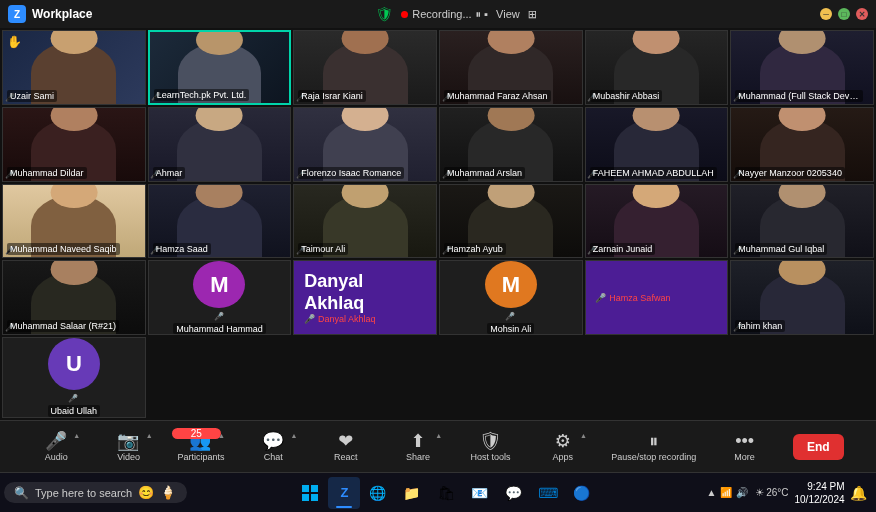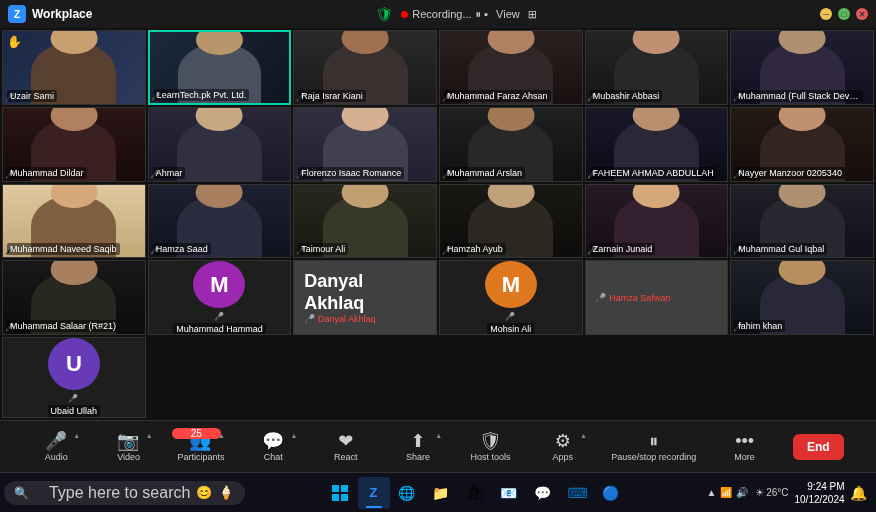--- a/index.html
+++ b/index.html
@@ -245,22 +245,21 @@
       padding: 3px 10px;
       gap: 6px;
       min-width: 150px;
     }
     .taskbar-search-icon {
       color: #ccc;
       font-size: 12px;
     }
     .taskbar-search-text {
       color: #ccc;
-      font-size: 16px;
-      margin-left: 14px;
+      font-size: 11px;
     }
     .taskbar-apps {
       display: flex;
       align-items: center;
       gap: 2px;
       flex: 1;
       justify-content: center;
     }
     .taskbar-app {
       width: 32px;
@@ -344,21 +343,21 @@
       border-radius: 50%;
     }
 
     .shield-icon-top {
       color: #00c853;
       font-size: 14px;
     }
 
     
     .name-cell {
-      background: #404040;
+      background: #4c1d95;
       display: flex;
       flex-direction: column;
       align-items: flex-start;
       justify-content: center;
       padding: 8px 10px;
     }
     .name-cell-big {
       color: white;
       font-size: 18px;
       font-weight: 600;

